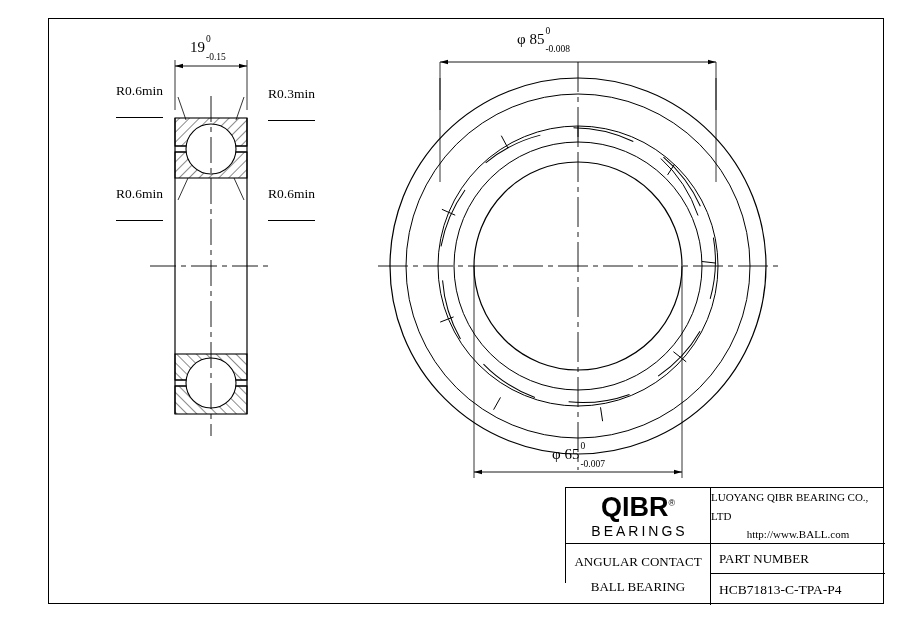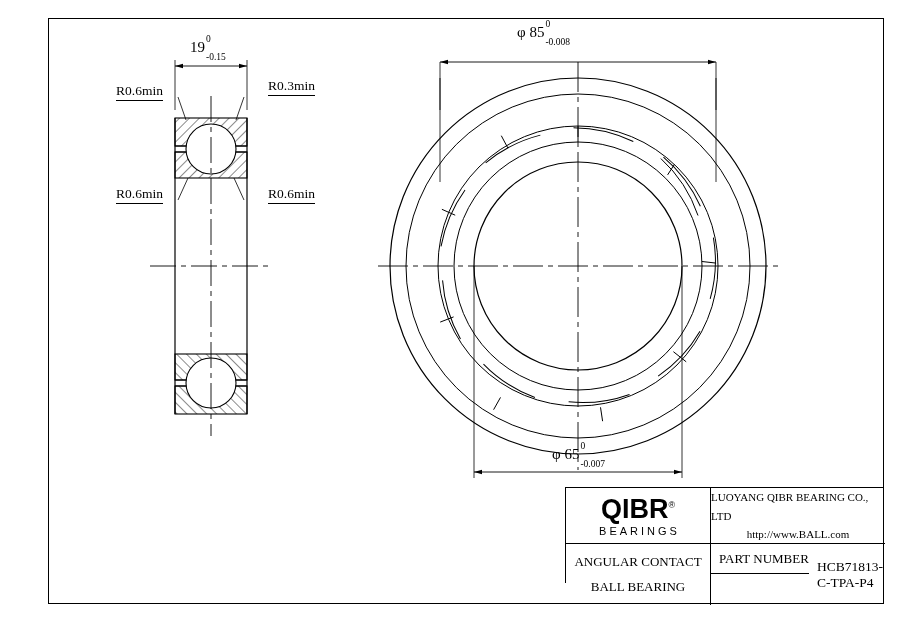--- a/index.html
+++ b/index.html
@@ -48,21 +48,21 @@
     line-height: 1.05;
     vertical-align: middle;
     text-align: left;
     margin-left: 1px;
   }
   .tol .up { display: block; }
   .tol .dn { display: block; margin-top: 8px; }
   .radlbl {
     font-size: 13.5px;
     border-bottom: 1px solid #000;
-    padding-bottom: 1px;
+    padding-bottom: 18px;
   }
   
   .titleblock {
     position: absolute;
     left: 565px;
     top: 487px;
     width: 319px;
     height: 96px;
     box-sizing: border-box;
     border: 1px solid #000;
@@ -95,21 +95,21 @@
     line-height: 1;
     position: relative;
   }
   .logo-reg {
     font-size: 9px;
     vertical-align: super;
     font-weight: normal;
   }
   .logo-sub {
     font-family: "Liberation Sans", sans-serif;
-    font-size: 11px;
+    font-size: 14px;
     letter-spacing: 3px;
     margin-top: 2px;
     margin-left: 3px;
   }
   .tb-company {
     flex: 1;
     display: flex;
     flex-direction: column;
     align-items: center;
     justify-content: flex-start;
@@ -131,20 +131,21 @@
     flex-direction: column;
     align-items: center;
     justify-content: center;
     font-size: 13px;
     line-height: 1.85;
   }
   .tb-part {
     flex: 1;
     box-sizing: border-box;
     display: flex;
+    flex-direction: column;
   }
   .tb-part-label {
     height: 30px;
     display: flex;
     align-items: center;
     padding-left: 8px;
     font-size: 13px;
     box-sizing: border-box;
     border-bottom: 1px solid #000;
   }
@@ -276,30 +277,30 @@
       <path d="M474,266 L474,478" stroke-width="0.8"></path>
       <path d="M682,266 L682,478" stroke-width="0.8"></path>
       <path d="M474,472 L682,472" stroke-width="0.9" marker-start="url(#arrR)" marker-end="url(#arrL)"></path>
     </g>
   </svg>
 
   <div class="lbl dim" style="left:190px; top:35px;">
     <span>19</span><span class="tol"><span class="up">0</span><span class="dn">-0.15</span></span>
   </div>
 
-  <div class="lbl dim" style="left:517px; top:20px;">
+  <div class="lbl dim" style="left:517px; top:27px;">
     <span>φ</span>&nbsp;<span>85</span><span class="tol"><span class="up">0</span><span class="dn">-0.008</span></span>
   </div>
 
   <div class="lbl dim" style="left:552px; top:442px;">
     <span>φ</span>&nbsp;<span>65</span><span class="tol"><span class="up">0</span><span class="dn">-0.007</span></span>
   </div>
 
   <div class="lbl radlbl" style="left:116px; top:83px;">R0.6min</div>
-  <div class="lbl radlbl" style="left:268px; top:78px;">R0.3min</div>
+  <div class="lbl radlbl" style="left:268px; top:86px;">R0.3min</div>
   <div class="lbl radlbl" style="left:116px; top:186px;">R0.6min</div>
   <div class="lbl radlbl" style="left:268px; top:186px;">R0.6min</div>
 
   <div class="titleblock">
     <div class="tb-top">
       <div class="tb-logo">
         <div class="logo-main"><span>QIBR</span><span class="logo-reg">®</span></div>
         <div class="logo-sub">BEARINGS</div>
       </div>
       <div class="tb-company">

